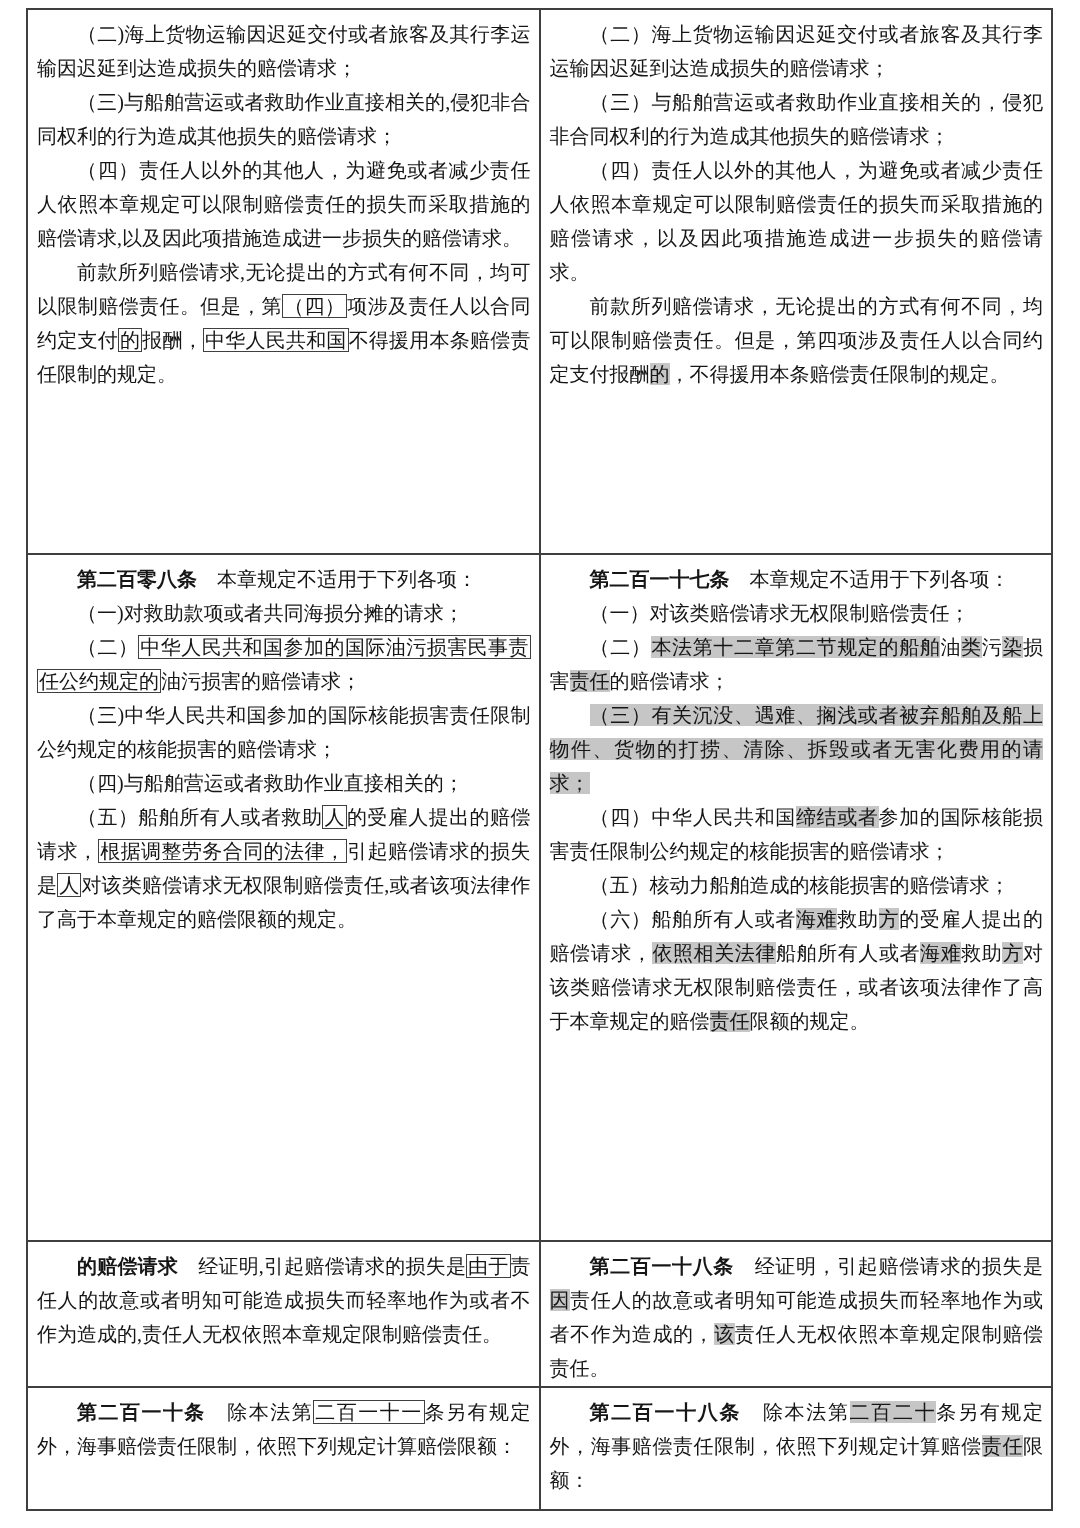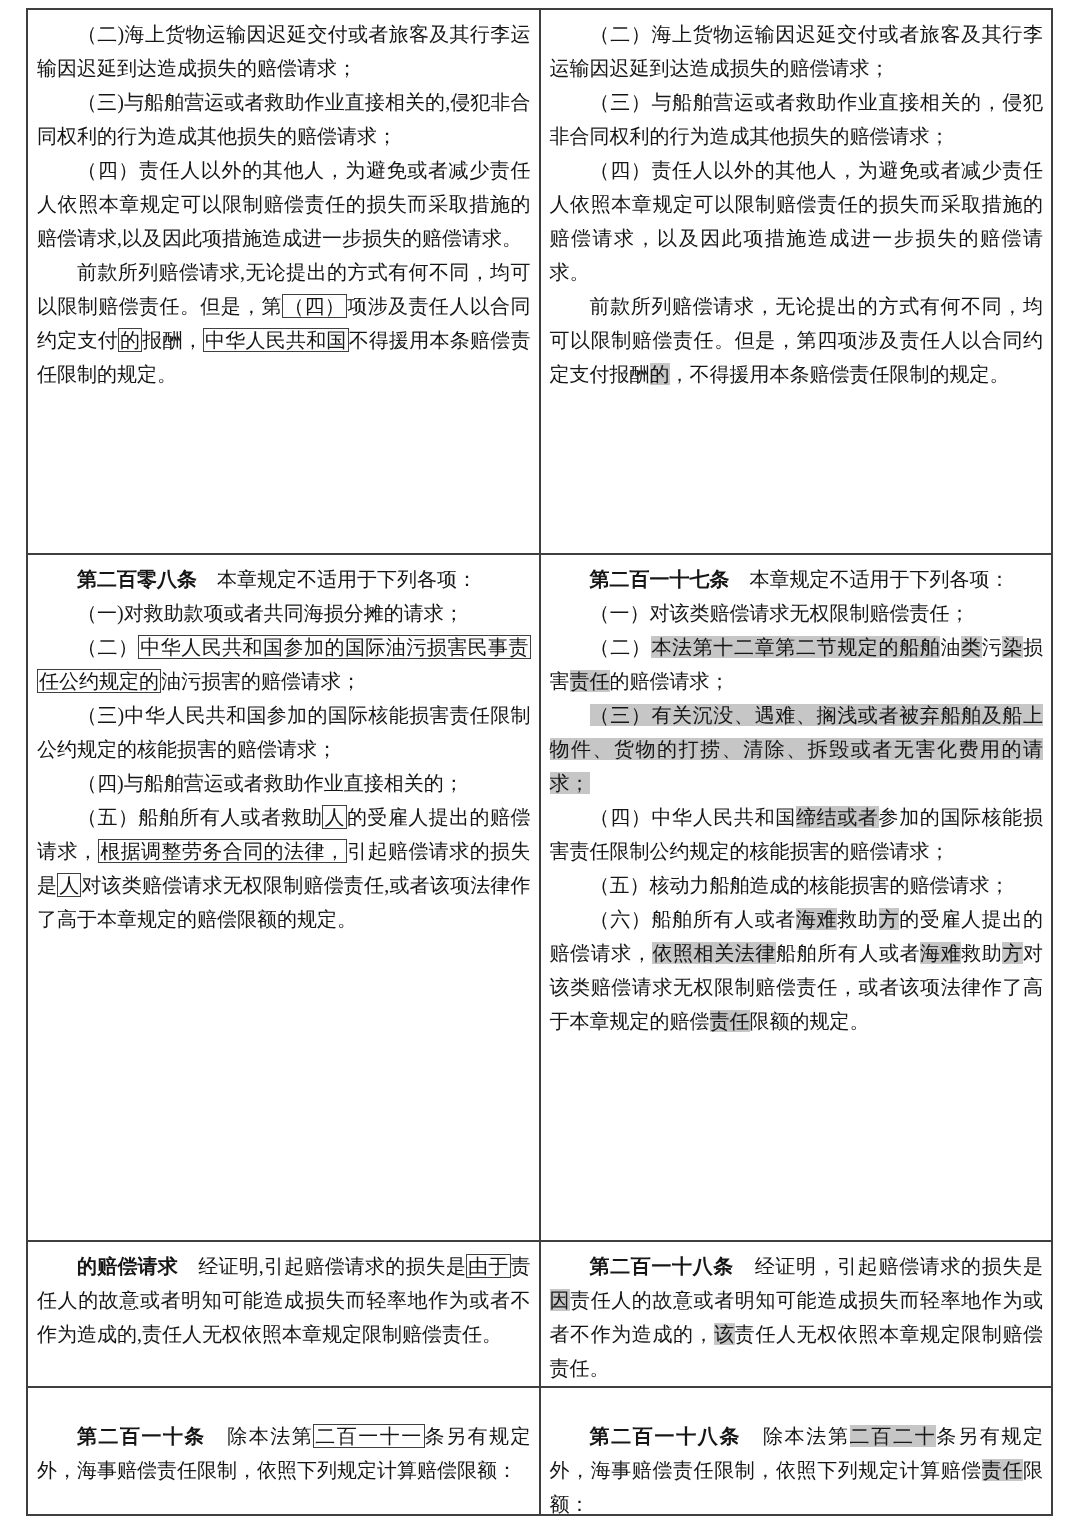--- a/index.html
+++ b/index.html
@@ -39,21 +39,21 @@
     box-sizing: border-box;
     overflow: hidden;
     padding: 7px 8px 0 9px;
     font-size: 20px;
     line-height: 34px;
     text-align: justify;
   }
   tr:nth-child(1) .cell-inner { height: 543px; }
   tr:nth-child(2) .cell-inner { height: 685px; }
   tr:nth-child(3) .cell-inner { height: 144px; }
-  tr:nth-child(4) .cell-inner { height: 102px; margin-top: 24px; }
+  tr:nth-child(4) .cell-inner { height: 121px; }
   p.para {
     margin: 0;
     text-indent: 2em;
   }
   .seg-b {
     font-family: "Liberation Sans", "DejaVu Sans", sans-serif;
     font-weight: 700;
   }
   .seg-box {
     border: 1.5px solid var(--line, #3f3f3f);

